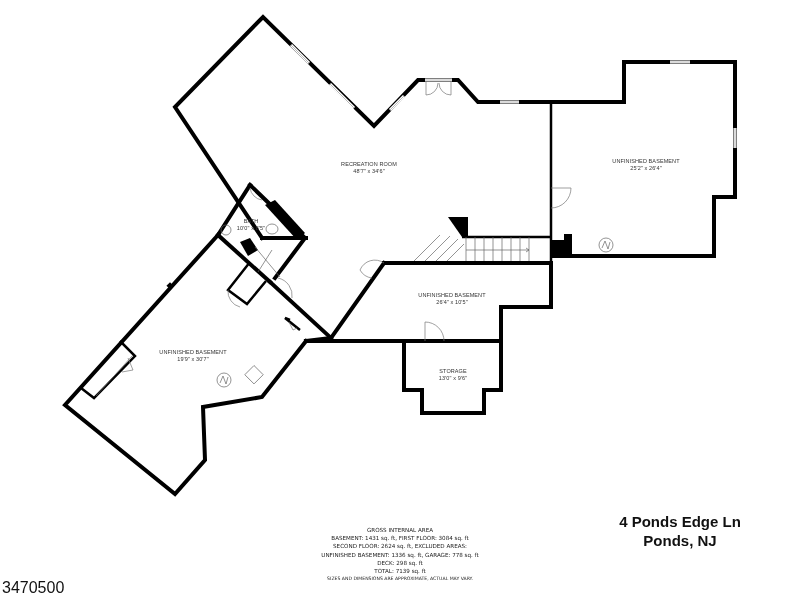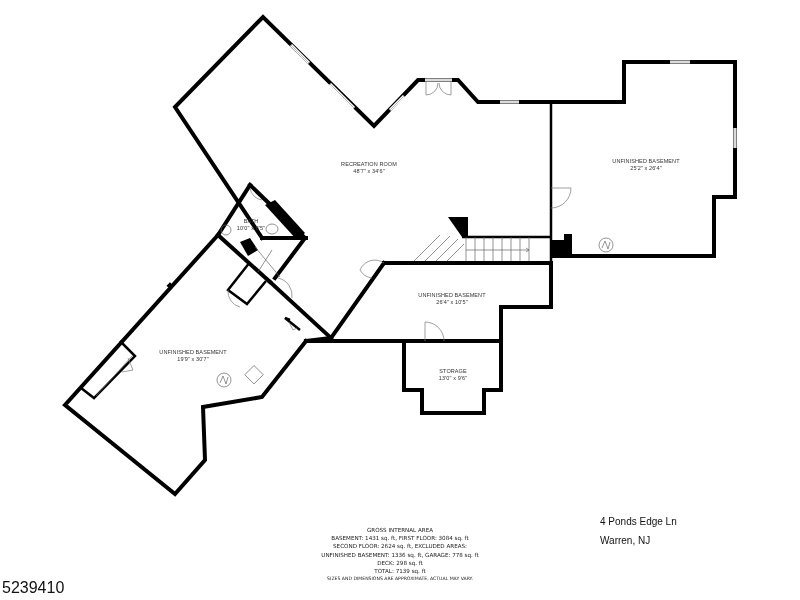--- a/index.html
+++ b/index.html
@@ -8,21 +8,21 @@
   .wall { fill: none; stroke: #000; stroke-width: 4; stroke-linejoin: miter; stroke-linecap: square; }
   .wall-thin { fill: none; stroke: #000; stroke-width: 2.5; }
   .win { stroke: #fff; stroke-width: 3; }
   .win-line { stroke: #888; stroke-width: 0.6; }
   .door { fill: none; stroke: #777; stroke-width: 0.7; }
   .fixture { fill: none; stroke: #666; stroke-width: 0.7; }
   .solid { fill: #000; }
   .room-label { position: absolute; text-align: center; font-size: 5.5px; line-height: 7px; color: #333; transform: translateX(-50%); white-space: nowrap; letter-spacing: 0.1px; }
   .area-block { position: absolute; left: 280px; top: 526px; width: 240px; text-align: center; font-family: "DejaVu Sans", sans-serif; font-size: 5.6px; line-height: 8.2px; color: #222; }
   .area-block .note { font-size: 4.6px; }
-  .address { position: absolute; left: 600px; top: 512px; width: 160px; text-align: left; font-size: 10px; line-height: 19px; color: #111; }
+  .address { position: absolute; left: 600px; top: 512px; width: 160px; text-align: center; font-size: 15px; line-height: 19px; color: #111; font-weight: bold; }
   .listing-id { position: absolute; left: 2px; top: 579px; font-size: 16px; color: #111; }
 </style>
 </head>
 <body>
 
 <svg id="plan" viewBox="0 0 800 600" xmlns="http://www.w3.org/2000/svg">
 
   <g>
     <polyline class="wall" points="262,238 175,107 263,17 374,126 418,80 458,80 478,102 551,102"></polyline>
     <line class="wall" x1="262" y1="238" x2="306" y2="238"></line>
@@ -153,16 +153,16 @@
   <div>BASEMENT: 1431 sq. ft, FIRST FLOOR: 3084 sq. ft</div>
   <div>SECOND FLOOR: 2624 sq. ft, EXCLUDED AREAS:</div>
   <div>UNFINISHED BASEMENT: 1336 sq. ft, GARAGE: 778 sq. ft</div>
   <div>DECK: 298 sq. ft</div>
   <div>TOTAL: 7139 sq. ft</div>
   <div class="note">SIZES AND DIMENSIONS ARE APPROXIMATE, ACTUAL MAY VARY.</div>
 </div>
 
 <div class="address">
   <div>4 Ponds Edge Ln</div>
-  <div>Warren, NJ</div>
+  <div>Ponds, NJ</div>
 </div>
 
-<div class="listing-id">5239410</div>
+<div class="listing-id">3470500</div>
 
 </body></html>

